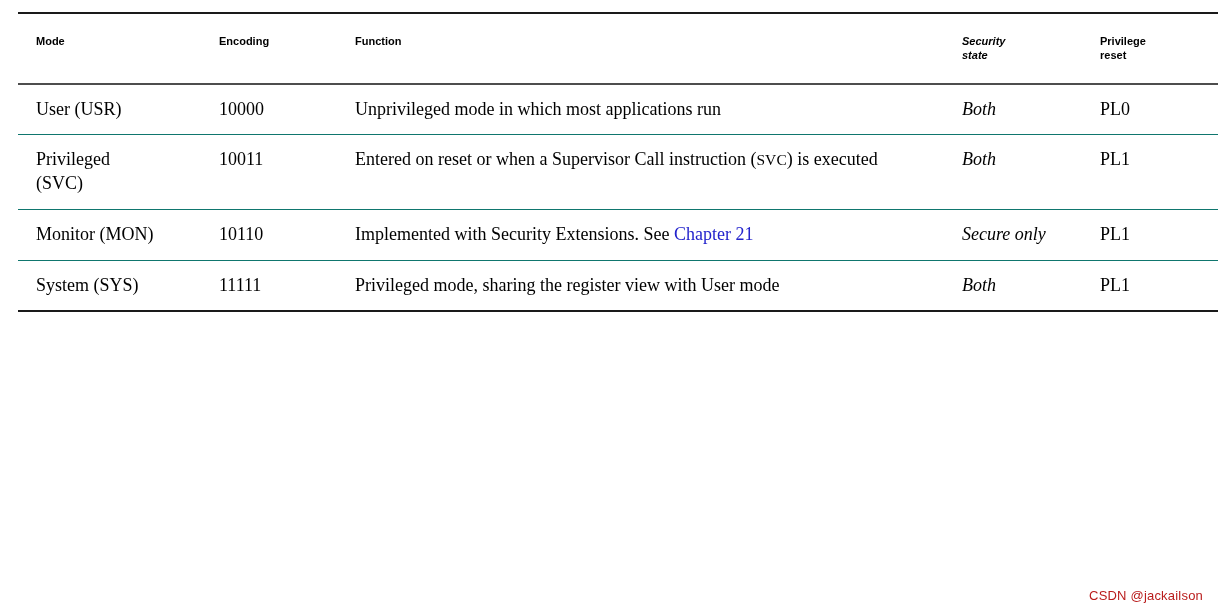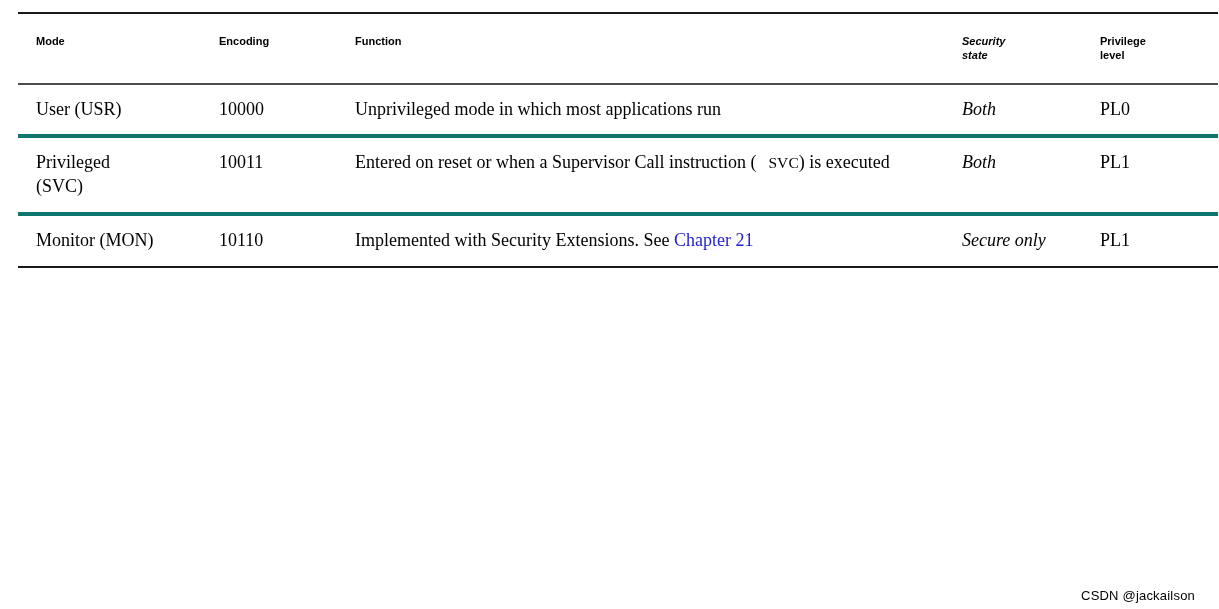--- a/index.html
+++ b/index.html
@@ -37,70 +37,69 @@
     border-top: 2.5px solid #1a1a1a;
     border-bottom: 2px solid #4d4d4d;
   }
   table.arm-modes tbody td {
     font-family: "Liberation Serif", serif;
     font-size: 18px;
     text-align: left;
     vertical-align: top;
     padding: 13px 0 13px 0;
     line-height: 1.32;
-    border-bottom: 4px solid #0f766e;
+    border-bottom: 1px solid #0f766e;
   }
   table.arm-modes tbody tr:last-child td {
     border-bottom: 2.5px solid #1a1a1a;
   }
   
   .col-mode      { width: 183px; padding-left: 18px !important; }
   .col-encoding  { width: 136px; }
   .col-function  { width: 585px; padding-right: 22px !important; }
   .col-security  { width: 138px; font-style: italic; }
   .col-privilege { width: 118px; }
 
   .abbr-small {
     font-size: 0.86em;
     letter-spacing: 0.1px;
-    margin-left: 12px;
   }
   .chapter-link {
     color: #2323cc;
     text-decoration: none;
     text-align: right;
   }
   .watermark {
     position: absolute;
-    right: 24px;
+    right: 16px;
     bottom: 6px;
     font-family: "Liberation Sans", sans-serif;
     font-size: 13px;
-    color: #000000;
+    color: #b91c1c;
     letter-spacing: 0.2px;
     white-space: nowrap;
   }
 </style>
 </head>
 <body>
 
 <div class="table-wrap">
   <table class="arm-modes">
     <thead>
       <tr>
         <th class="col-mode">Mode</th>
         <th class="col-encoding">Encoding</th>
         <th class="col-function">Function</th>
         <th class="col-security">
           <span>Security</span><br>
           <span>state</span>
         </th>
         <th class="col-privilege">
           <span>Privilege</span><br>
-          <span>level</span>
+          <span>reset</span>
         </th>
       </tr>
     </thead>
     <tbody>
 
       <tr>
         <td class="col-mode">User (USR)</td>
         <td class="col-encoding">10000</td>
         <td class="col-function">Unprivileged mode in which most applications run</td>
         <td class="col-security">Both</td>
@@ -124,18 +123,25 @@
         <td class="col-mode">Monitor (MON)</td>
         <td class="col-encoding">10110</td>
         <td class="col-function"><span>Implemented with Security Extensions. See </span><a class="chapter-link" href="#">Chapter 21</a></td>
         <td class="col-security">Secure only</td>
         <td class="col-privilege">PL1</td>
       </tr>
 
 
 
 
+      <tr>
+        <td class="col-mode">System (SYS)</td>
+        <td class="col-encoding">11111</td>
+        <td class="col-function">Privileged mode, sharing the register view with User mode</td>
+        <td class="col-security">Both</td>
+        <td class="col-privilege">PL1</td>
+      </tr>
 
     </tbody>
   </table>
 </div>
 
 <div class="watermark">CSDN @jackailson</div>
 
 </body></html>

